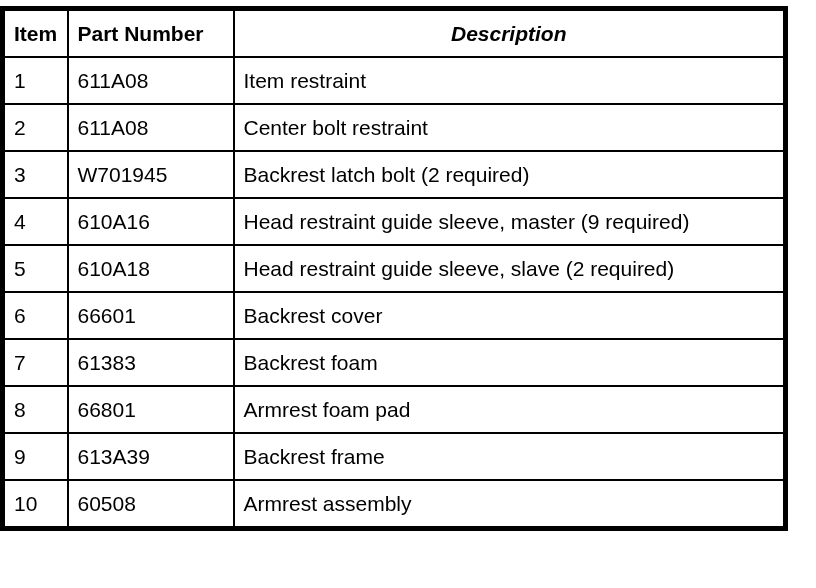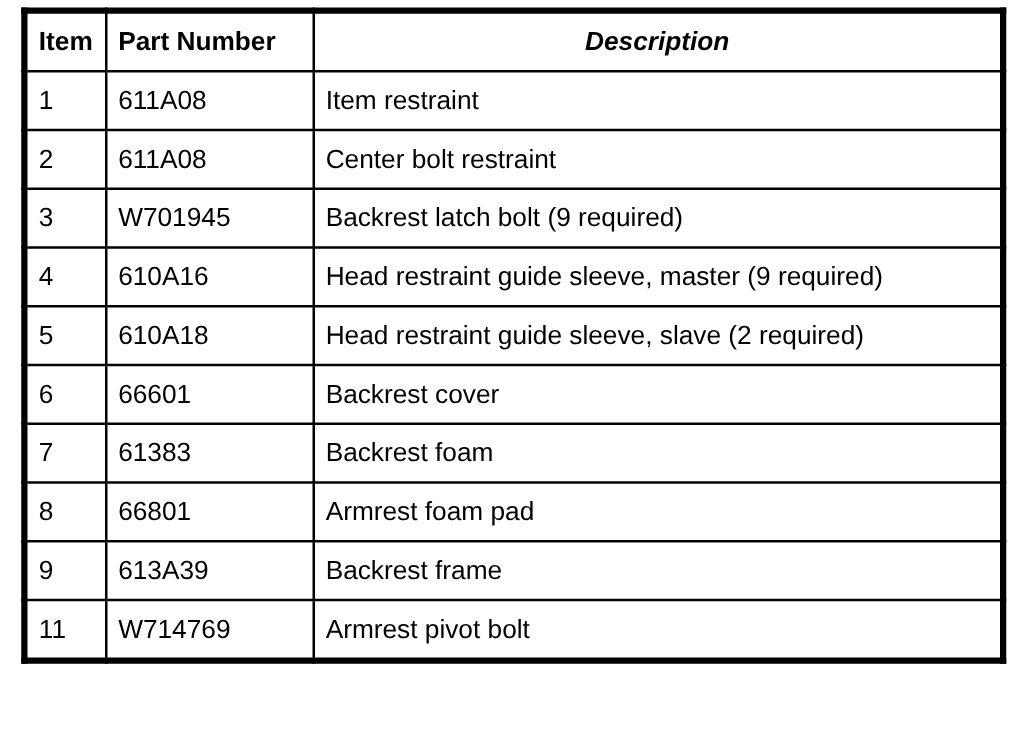--- a/index.html
+++ b/index.html
@@ -9,21 +9,21 @@
   }
   body {
     width: 816px;
     height: 588px;
     font-family: "Liberation Sans", sans-serif;
     color: #000000;
     position: relative;
   }
   .parts-table {
     position: absolute;
-    left: 17px;
+    left: 0;
     top: 6px;
     width: 783px;
     border-collapse: collapse;
     table-layout: fixed;
     background: #ffffff;
     border: 5px solid #000000;
   }
   .parts-table th,
   .parts-table td {
     border: 2px solid #000000;
@@ -73,21 +73,21 @@
 
   <tr>
     <td>2</td>
     <td>611A08</td>
     <td>Center bolt restraint</td>
   </tr>
 
   <tr>
     <td>3</td>
     <td>W701945</td>
-    <td>Backrest latch bolt (9 required)</td>
+    <td>Backrest latch bolt (2 required)</td>
   </tr>
 
   <tr>
     <td>4</td>
     <td>610A16</td>
     <td>Head restraint guide sleeve, master (9 required)</td>
   </tr>
 
   <tr>
     <td>5</td>
@@ -112,20 +112,20 @@
     <td>66801</td>
     <td>Armrest foam pad</td>
   </tr>
 
   <tr>
     <td>9</td>
     <td>613A39</td>
     <td>Backrest frame</td>
   </tr>
 
+  <tr>
+    <td>10</td>
+    <td>60508</td>
+    <td>Armrest assembly</td>
+  </tr>
 
-  <tr>
-    <td>11</td>
-    <td>W714769</td>
-    <td>Armrest pivot bolt</td>
-  </tr>
 </tbody>
 </table>
 
 </body></html>

